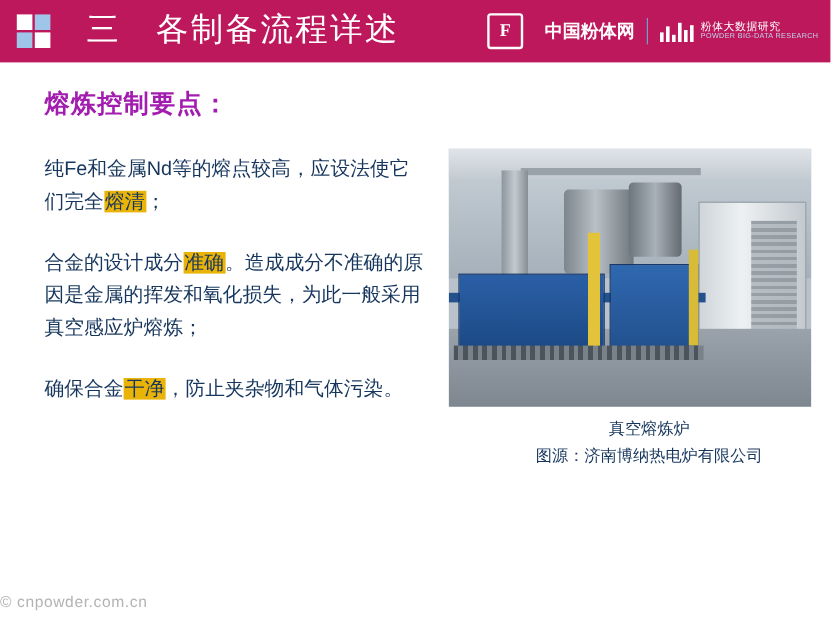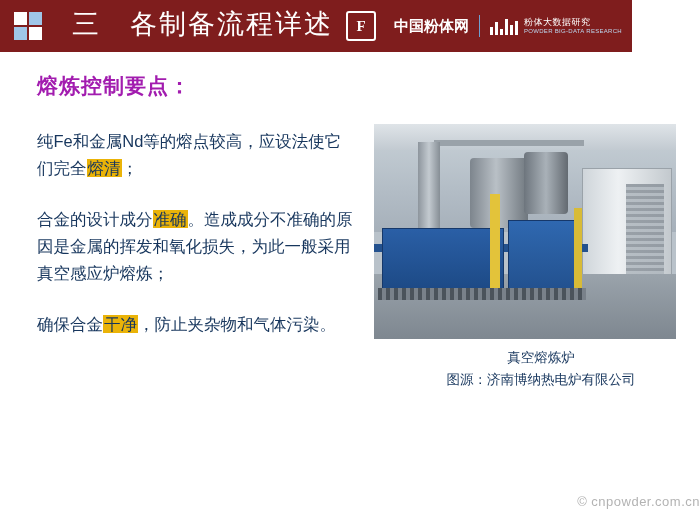--- a/index.html
+++ b/index.html
@@ -12,23 +12,23 @@
     background: #ffffff;
     font-family: "Liberation Sans", sans-serif;
     overflow: hidden;
     position: relative;
   }
 
   
   #header {
     position: absolute;
     left: 0; top: 0;
-    width: 632px;
+    width: 692px;
     height: 52px;
-    background: #7f1d1d;
+    background: #be185d;
   }
   #header-logo-box {
     position: absolute;
     left: 14px; top: 12px;
     width: 30px; height: 28px;
   }
   #header-logo-box .sq {
     position: absolute;
     background: #ffffff;
   }
@@ -226,21 +226,21 @@
     font-size: 13.5px;
     color: #17365d;
     line-height: 22px;
   }
 
   #watermark {
     position: absolute;
     left: 0;
     right: 0;
     bottom: 16px;
-    text-align: right;
+    text-align: left;
     color: #b3b3b3;
     font-size: 13px;
     letter-spacing: 0.5px;
   }
 </style>
 </head>
 <body>
 
 <div id="header">
   <div id="header-logo-box">

